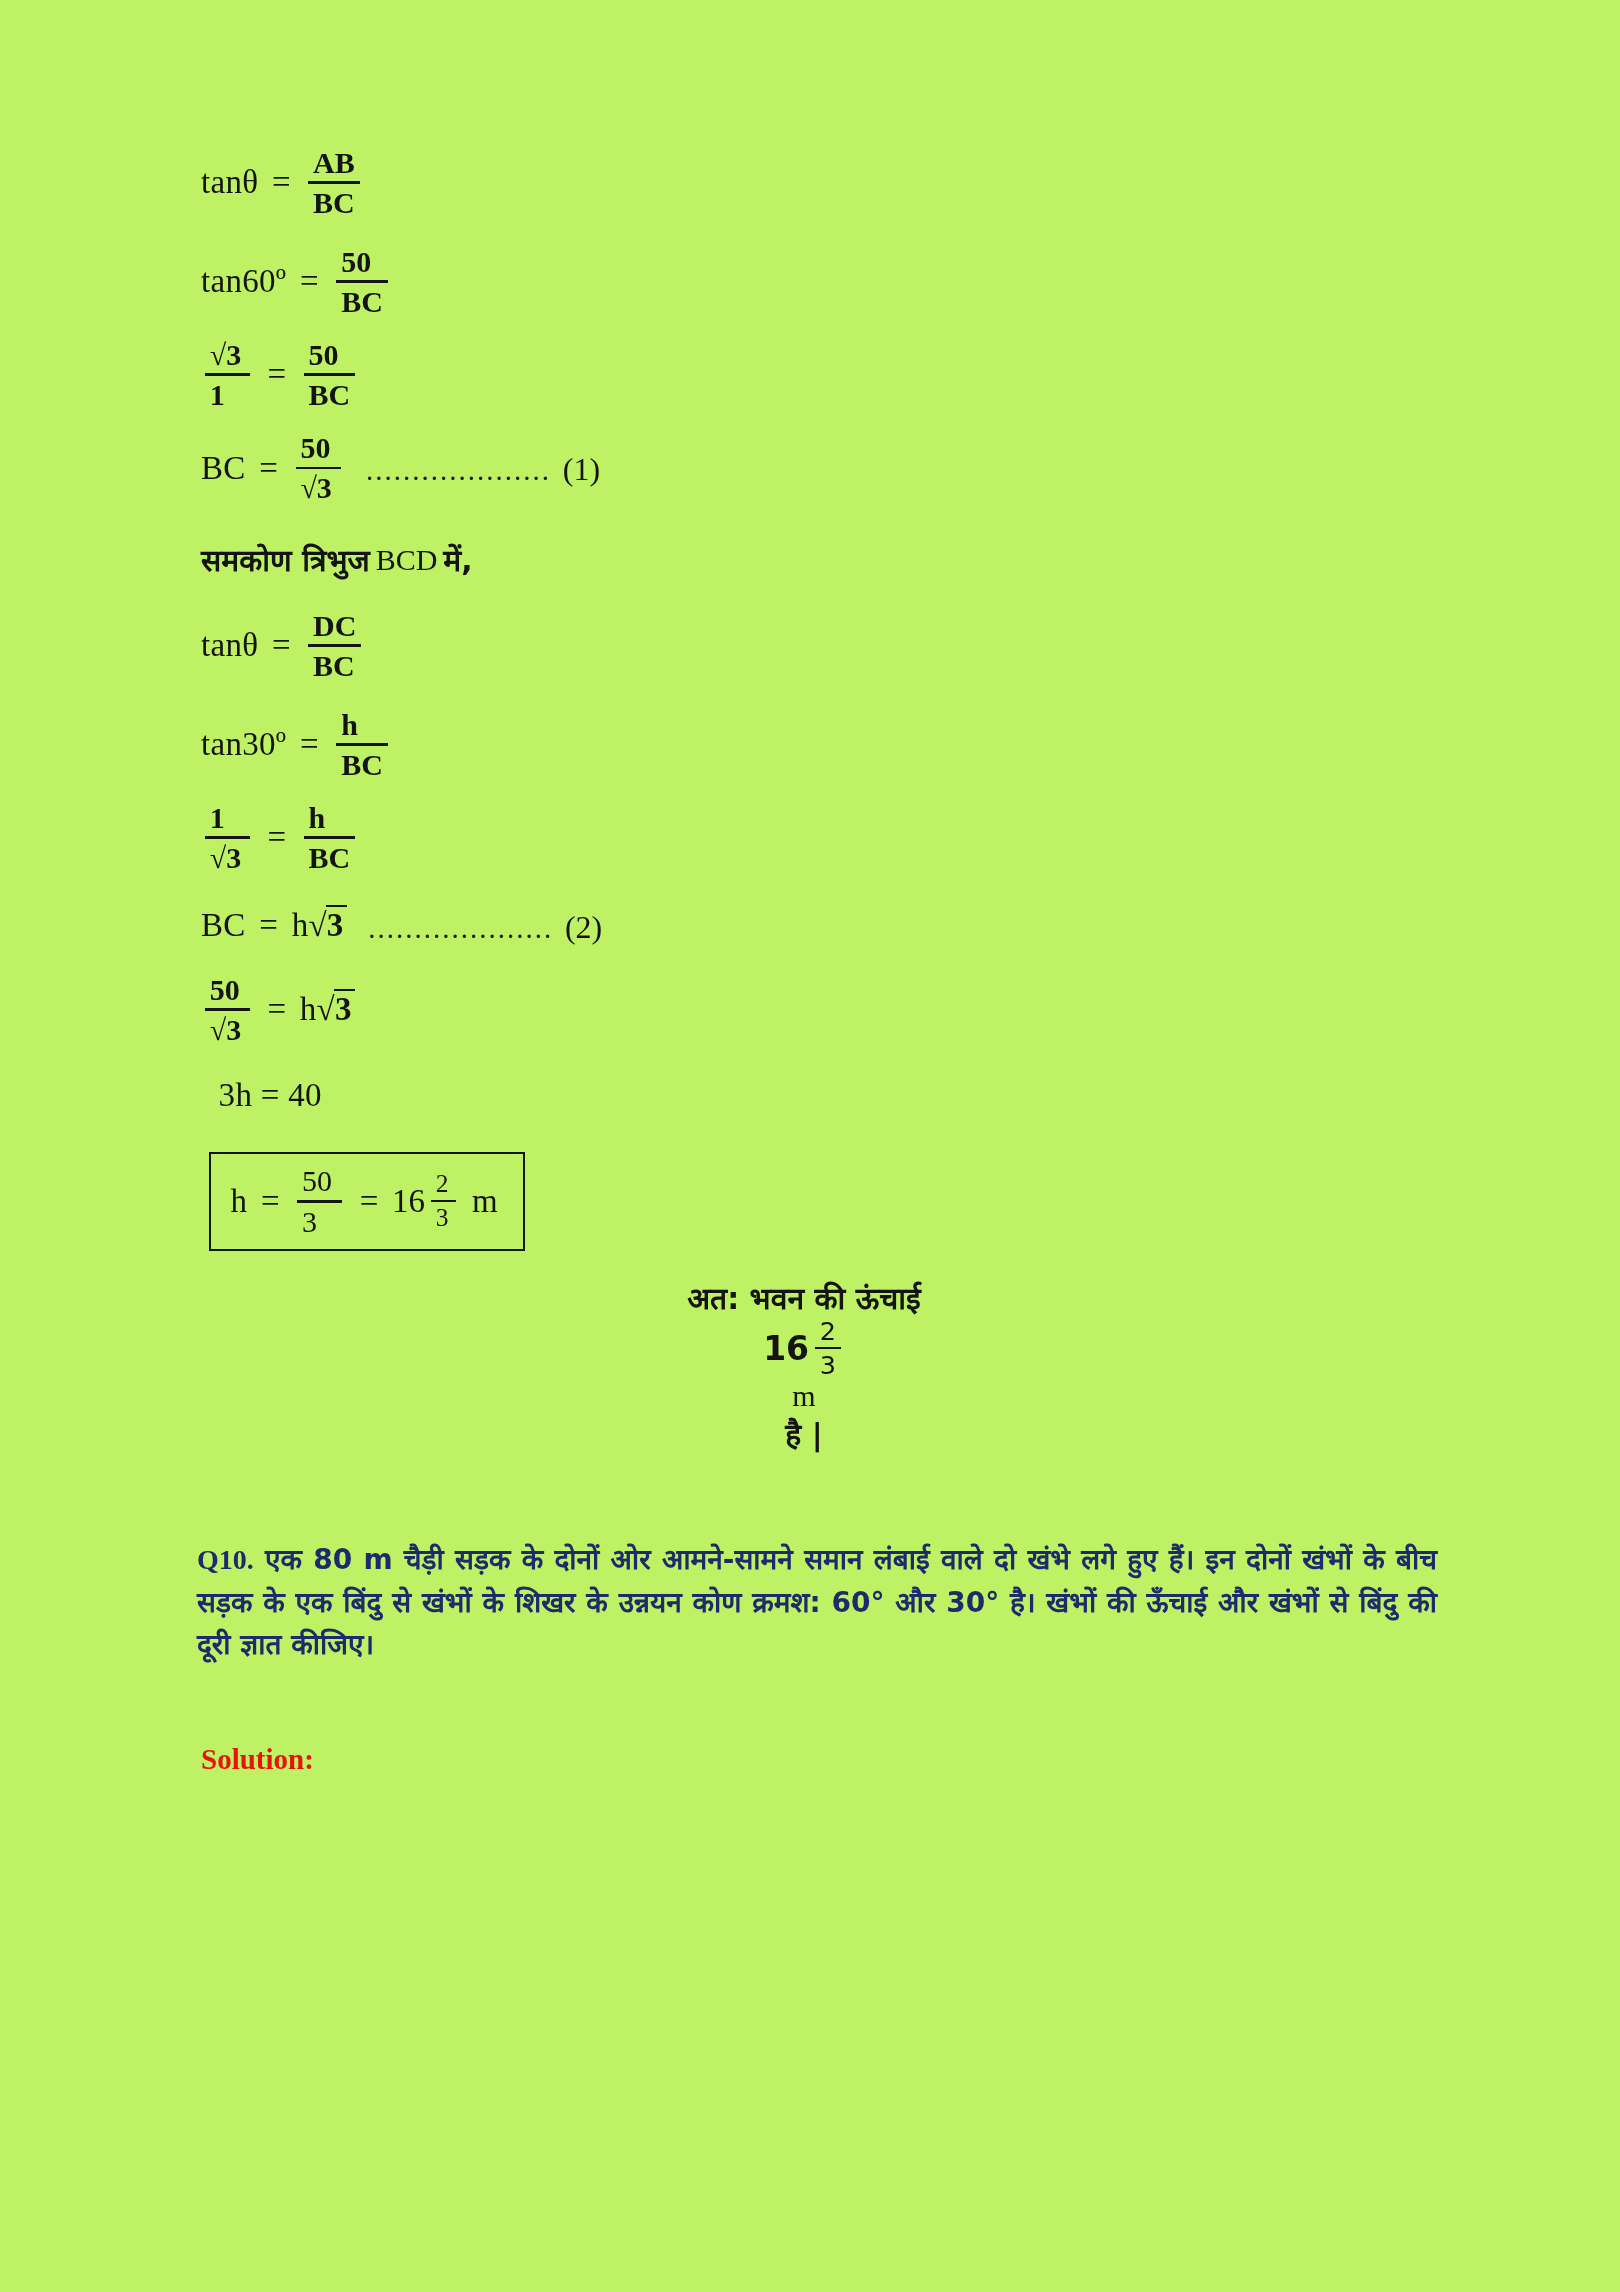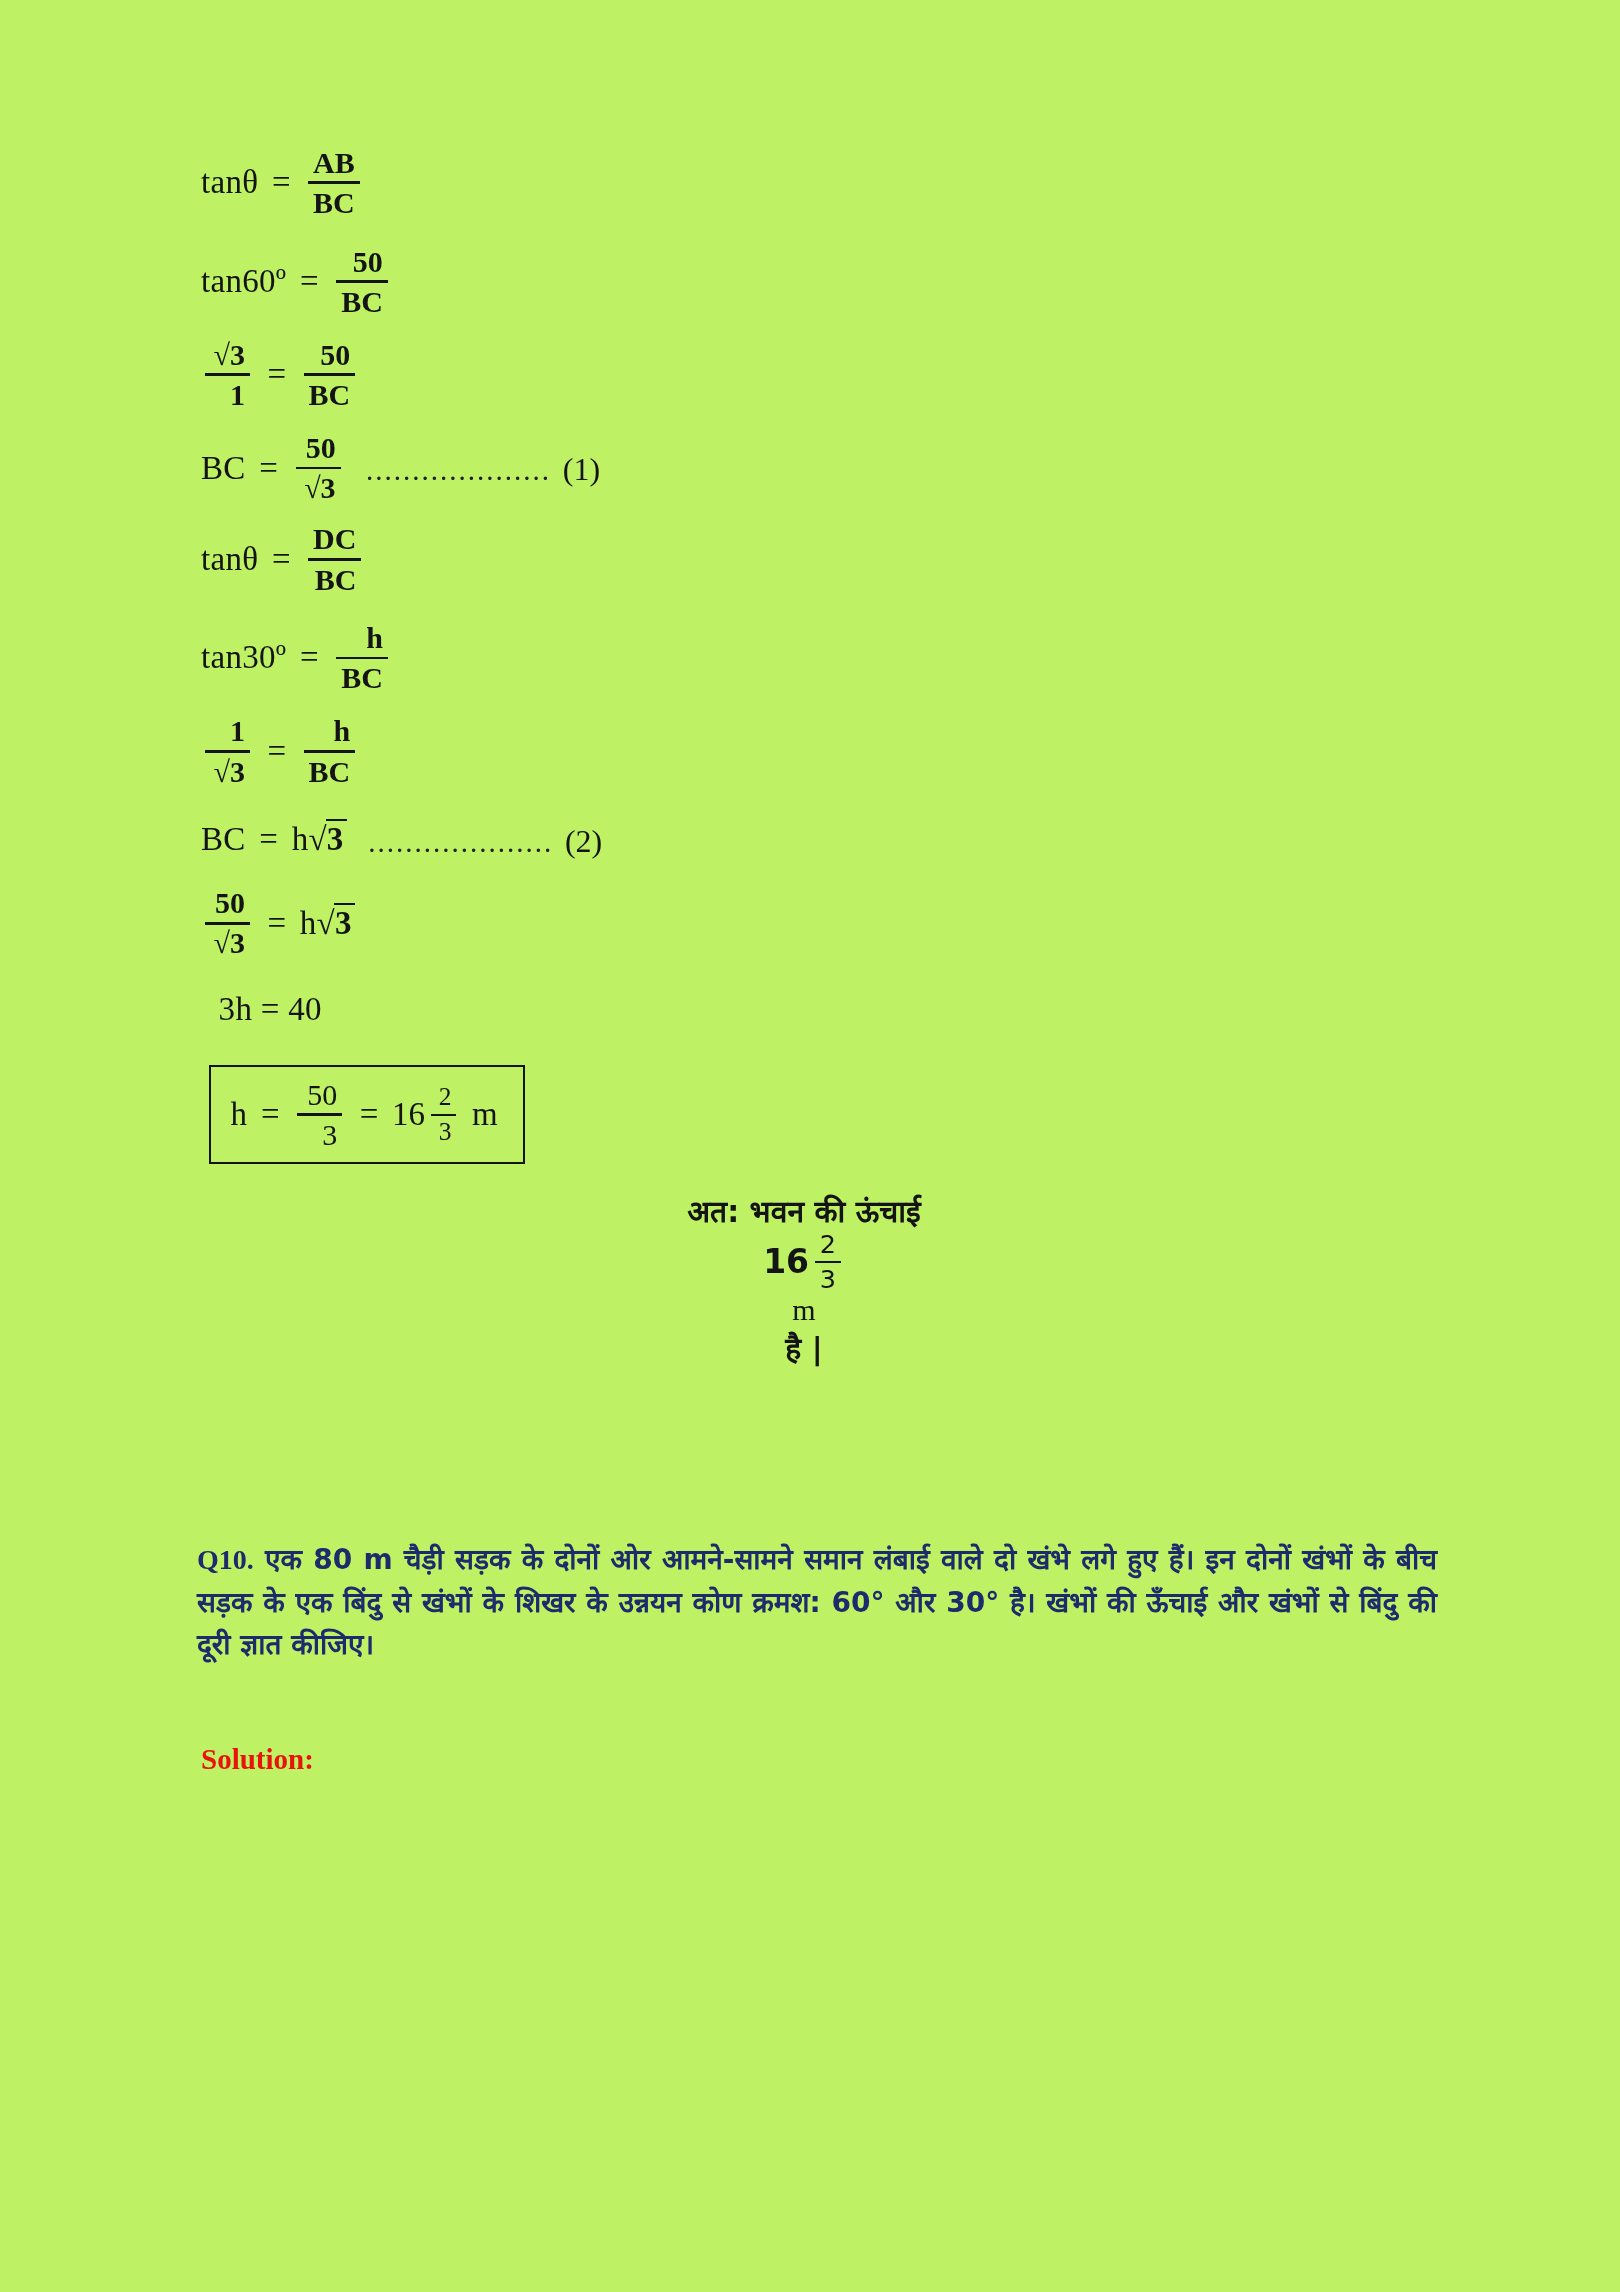--- a/index.html
+++ b/index.html
@@ -40,21 +40,21 @@
     letter-spacing: 0.3px;
     white-space: nowrap;
   }
   .eqsign {
     font-size: 33px;
     margin: 0 13.7px;
   }
   .frac {
     display: inline-flex;
     flex-direction: column;
-    align-items: flex-end;
+    align-items: flex-start;
     justify-content: center;
     vertical-align: middle;
     line-height: 1.05;
     margin: 0 3.9px;
   }
   .frac .num,
   .frac .den {
     font-size: 30px;
     font-weight: 700;
     padding: 0 4.9px;
@@ -204,20 +204,25 @@
       <span class="eqsign">=</span>
       <span class="frac">
         <span class="num">50</span>
         <span class="bar"></span>
         <span class="den">√3</span>
       </span>
       <span class="dots">....................</span>
       <span class="tag">(1)</span>
     </div>
 
+    <div class="eq-row hindi-line" style="margin-top:25.5px;">
+      <span>समकोण  त्रिभुज</span>
+      <span class="latin">BCD</span>
+      <span>में,</span>
+    </div>
 
     <div class="eq-row" style="margin-top:19.6px;">
       <span class="lhs">tanθ</span>
       <span class="eqsign">=</span>
       <span class="frac">
         <span class="num">DC</span>
         <span class="bar"></span>
         <span class="den">BC</span>
       </span>
     </div>

